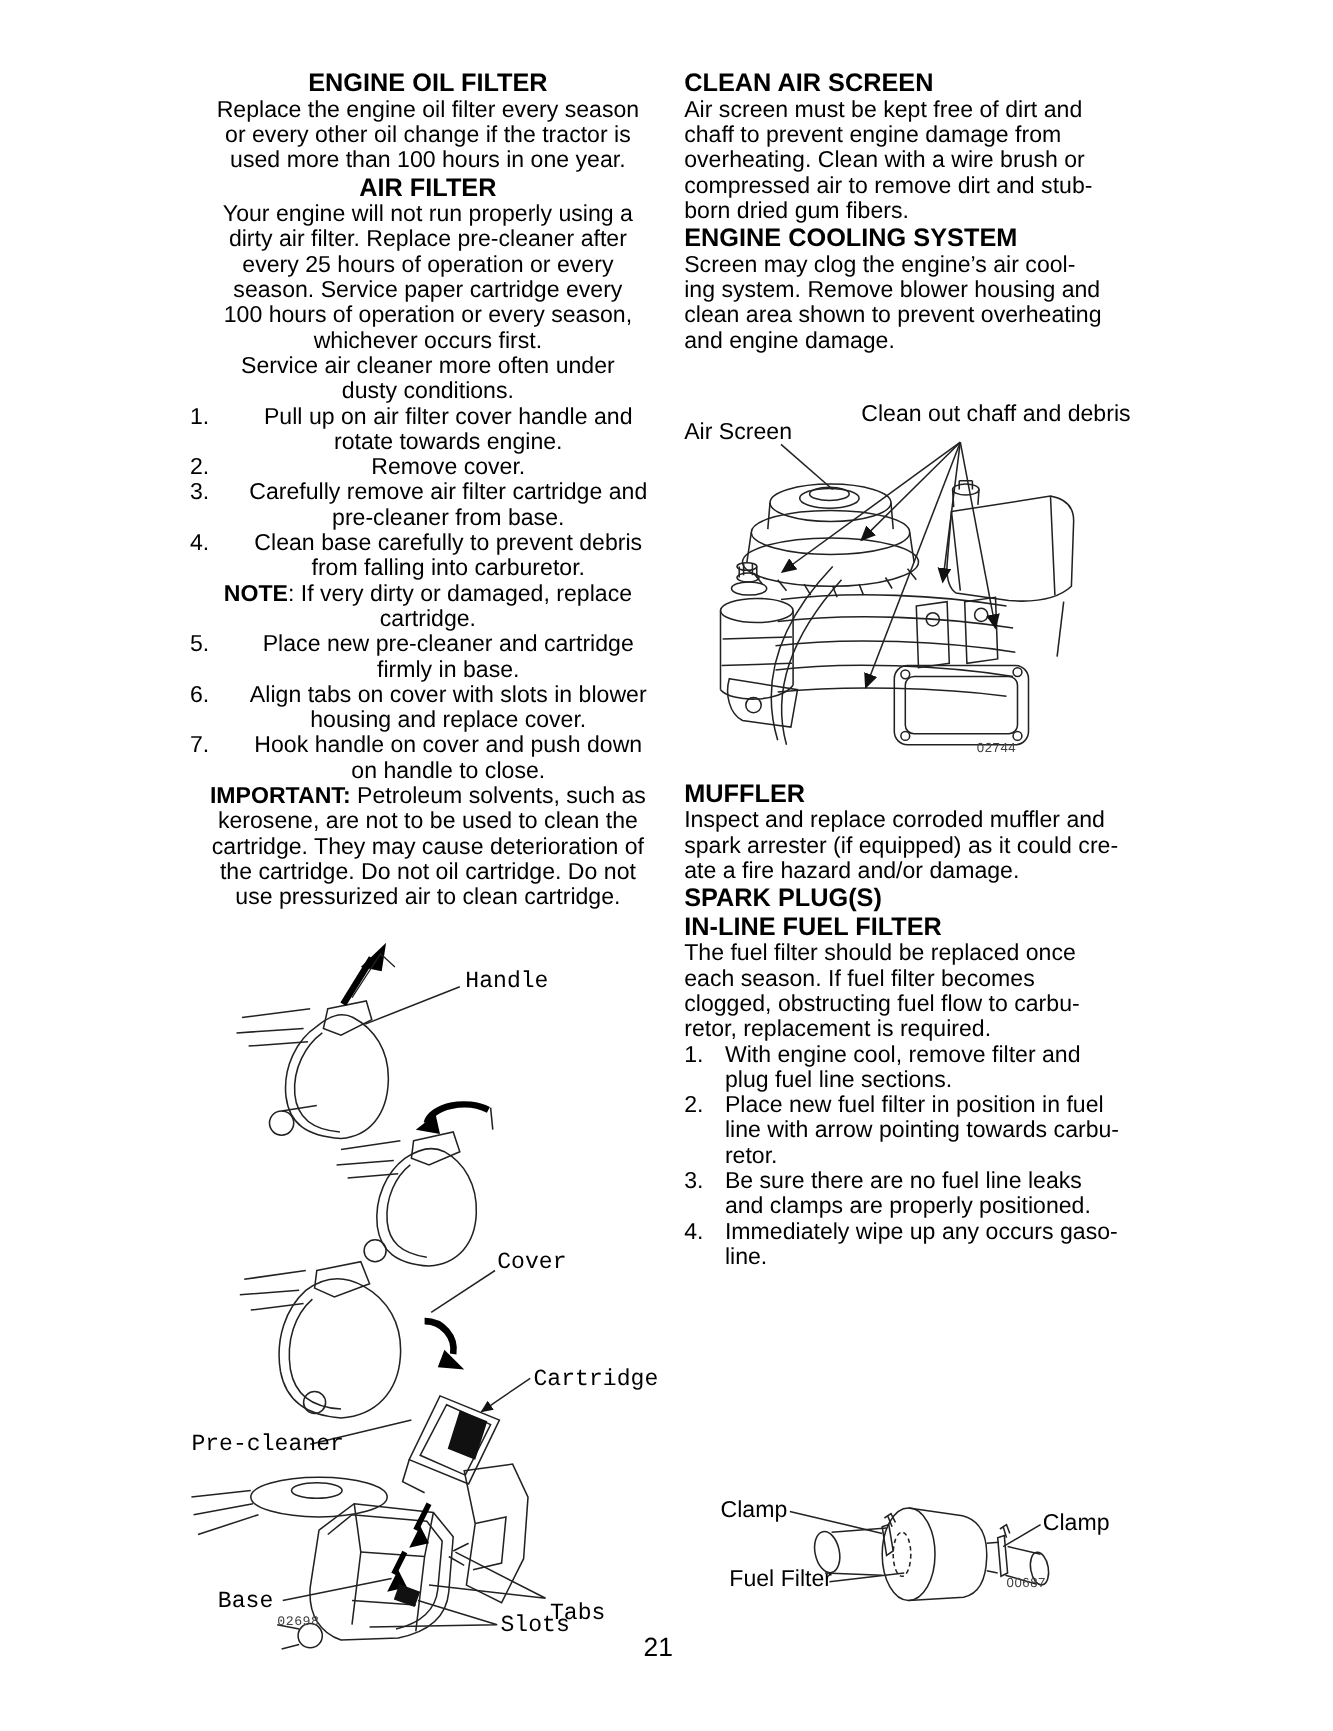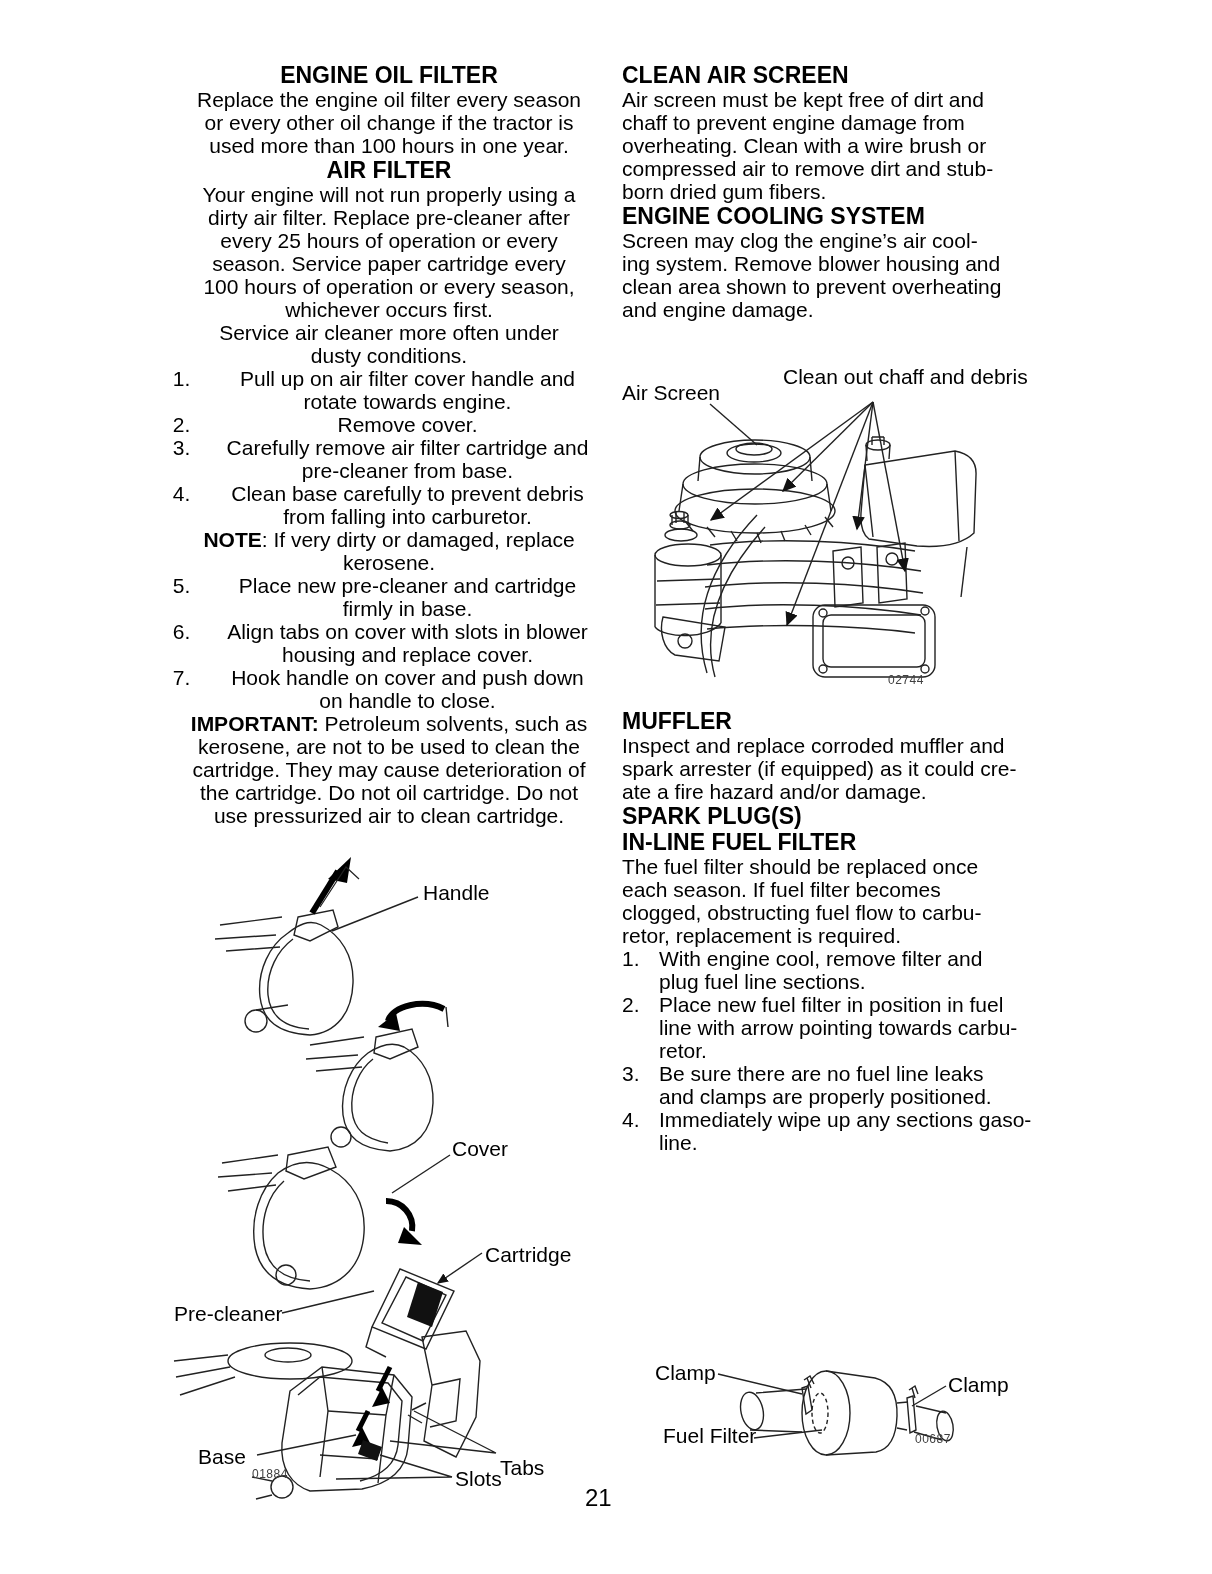--- a/index.html
+++ b/index.html
@@ -60,21 +60,21 @@
 pre-cleaner from base.</span>
         </div>
       <div class="step">
           <span class="num">4.</span>
           <span class="txt">Clean base carefully to prevent debris
 from falling into carburetor.</span>
         </div>
     </div>
 
     <p class="body"><b>NOTE</b><span>: If very dirty or damaged, replace
-kerosene.</span></p>
+cartridge.</span></p>
 
     <div class="steps">
       <div class="step">
           <span class="num">5.</span>
           <span class="txt">Place new pre-cleaner and cartridge
 firmly in base.</span>
         </div>
       <div class="step">
           <span class="num">6.</span>
           <span class="txt">Align tabs on cover with slots in blower
@@ -135,27 +135,27 @@
 line with arrow pointing towards carbu-
 retor.</span>
         </div>
       <div class="step">
           <span class="num">3.</span>
           <span class="txt">Be sure there are no fuel line leaks
 and clamps are properly positioned.</span>
         </div>
       <div class="step">
           <span class="num">4.</span>
-          <span class="txt">Immediately wipe up any sections gaso-
+          <span class="txt">Immediately wipe up any occurs gaso-
 line.</span>
         </div>
     </div>
   </div>
 
-  <div class="fig" style="left:160px;top:855px;width:450px;height:680px;">
+  <div class="fig" style="left:160px;top:855px;width:450px;height:680px;font-family:Liberation Mono, monospace;">
     <svg width="450" height="680" viewBox="0 0 450 680">
       <defs>
         <marker id="ah1" markerWidth="10" markerHeight="10" refX="7" refY="3.5" orient="auto">
             <path d="M0,0 L8,3.5 L0,7 Z" fill="#111"></path>
           </marker>
       </defs>
       <g stroke="#222" stroke-width="1.4" fill="none">
 
         <path d="M128,78 C110,90 97,115 100,142 C103,166 118,178 150,180 C176,178 192,158 193,128 C194,100 180,80 161,70 C149,64 138,70 128,78 Z"></path>
         <path d="M133,84 C118,95 106,116 108,140 C110,160 122,172 149,174"></path>
@@ -230,21 +230,21 @@
         <path d="M292,622 L220,600 M292,622 L176,624"></path>
       </g>
     </svg>
     <div class="fig-label" style="left:263px;top:26px;">Handle</div>
     <div class="fig-label" style="left:292px;top:282px;">Cover</div>
     <div class="fig-label" style="left:325px;top:388px;">Cartridge</div>
     <div class="fig-label" style="left:14px;top:447px;">Pre-cleaner</div>
     <div class="fig-label" style="left:38px;top:590px;">Base</div>
     <div class="fig-label" style="left:340px;top:601px;">Tabs</div>
     <div class="fig-label" style="left:295px;top:612px;">Slots</div>
-    <div class="fig-num" style="left:92px;top:612px;">01884</div>
+    <div class="fig-num" style="left:92px;top:612px;">02698</div>
   </div>
 
   <div class="fig" style="left:615px;top:365px;width:470px;height:335px;">
     <svg width="470" height="335" viewBox="0 0 470 335">
       <defs>
         <marker id="ah2" markerWidth="12" markerHeight="12" refX="9" refY="4.5" orient="auto">
             <path d="M0,0 L10,4.5 L0,9 Z" fill="#111"></path>
           </marker>
       </defs>
       <g stroke="#222" stroke-width="1.4" fill="none">

